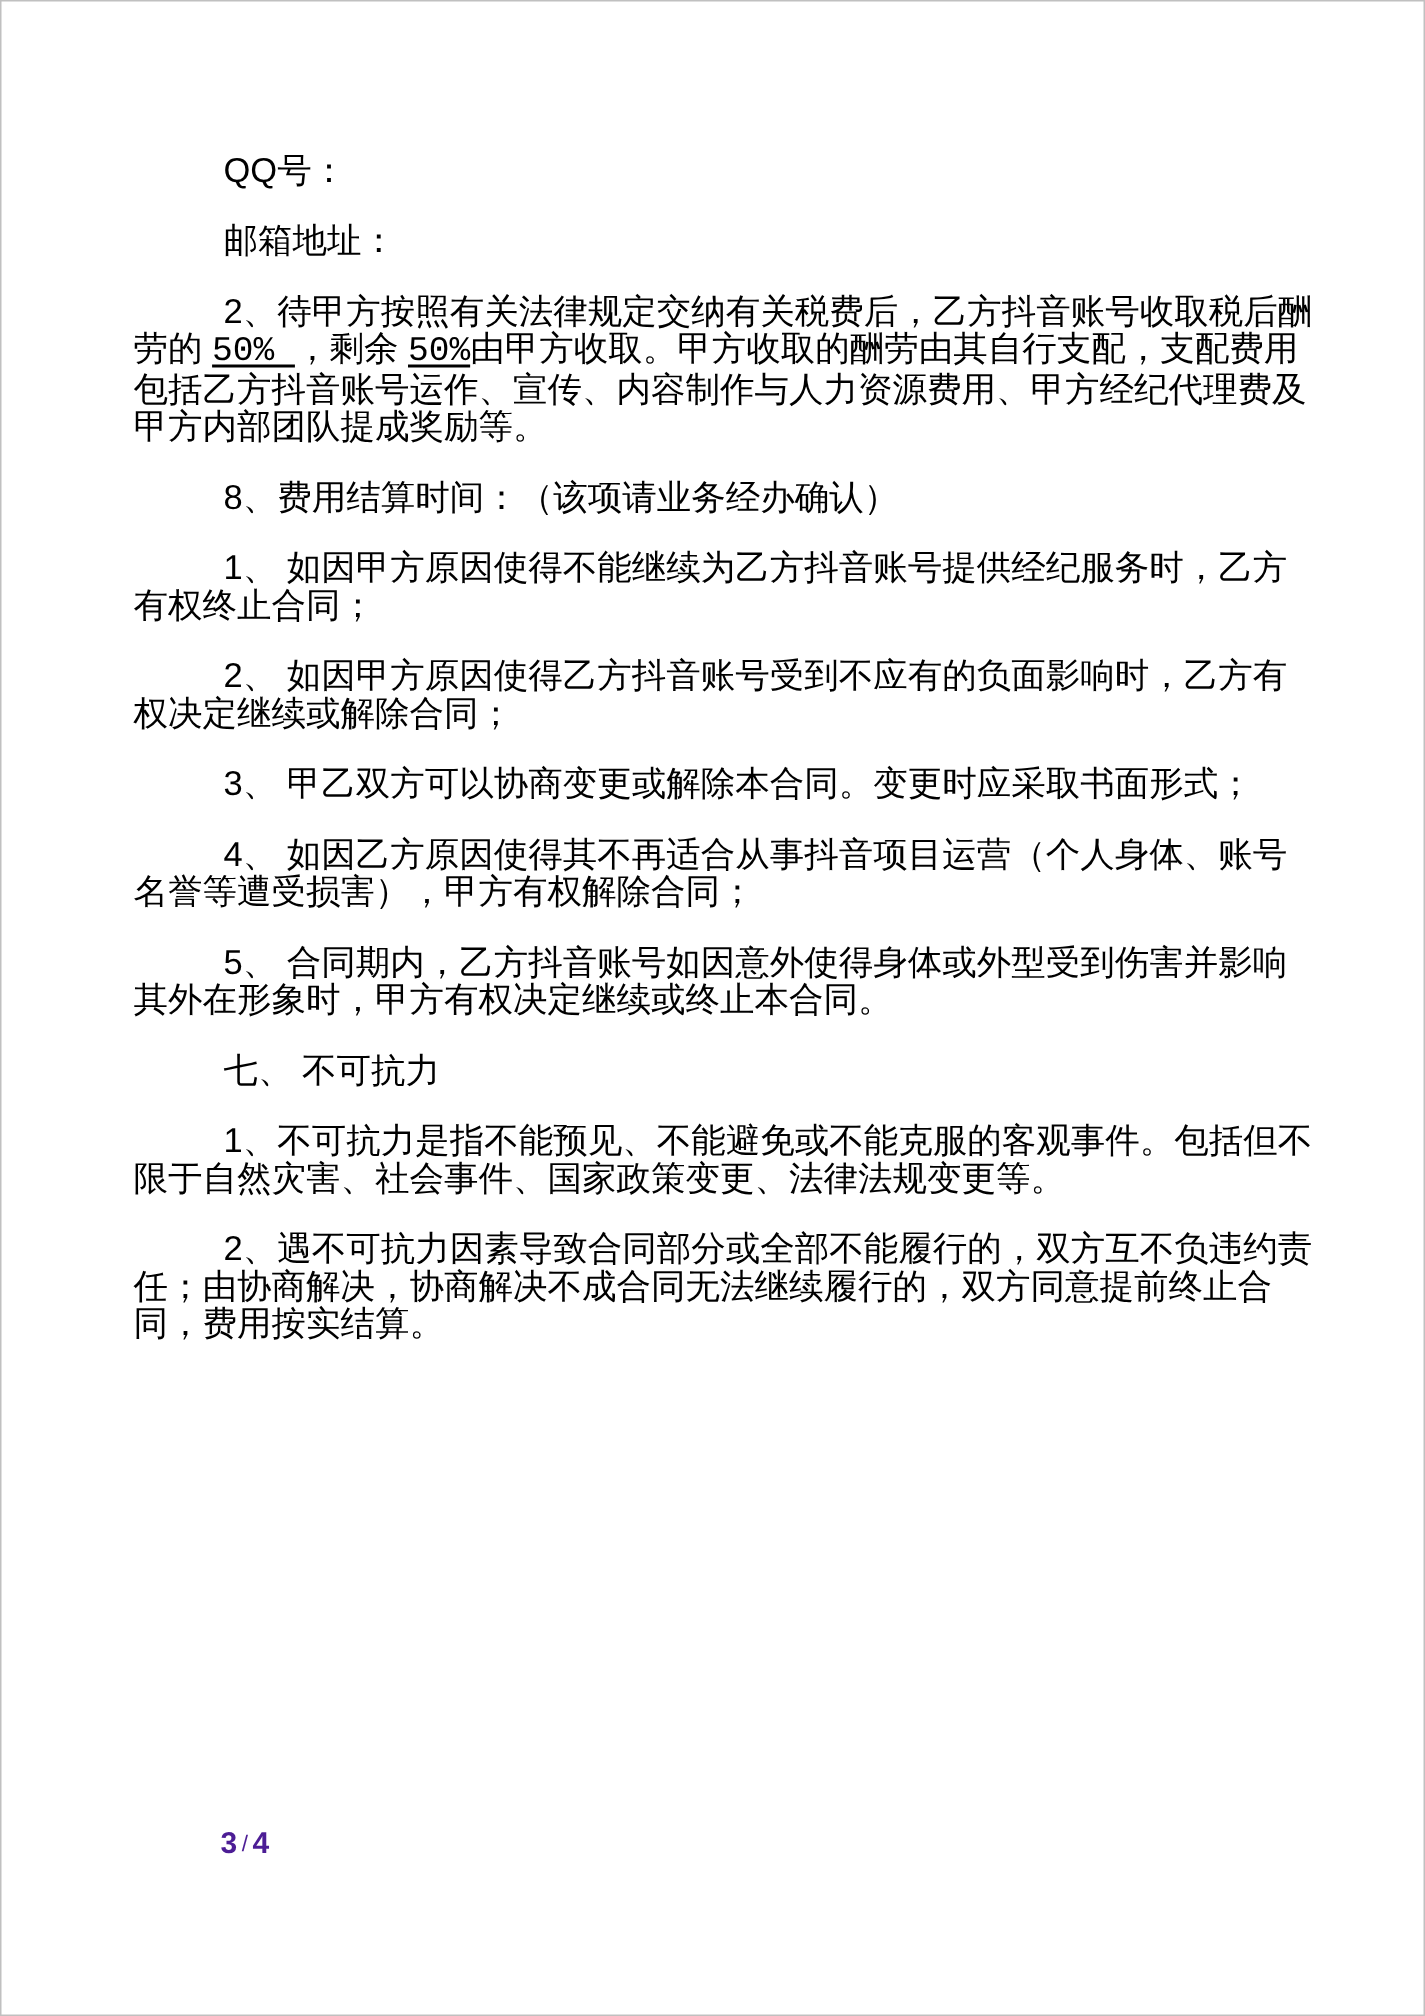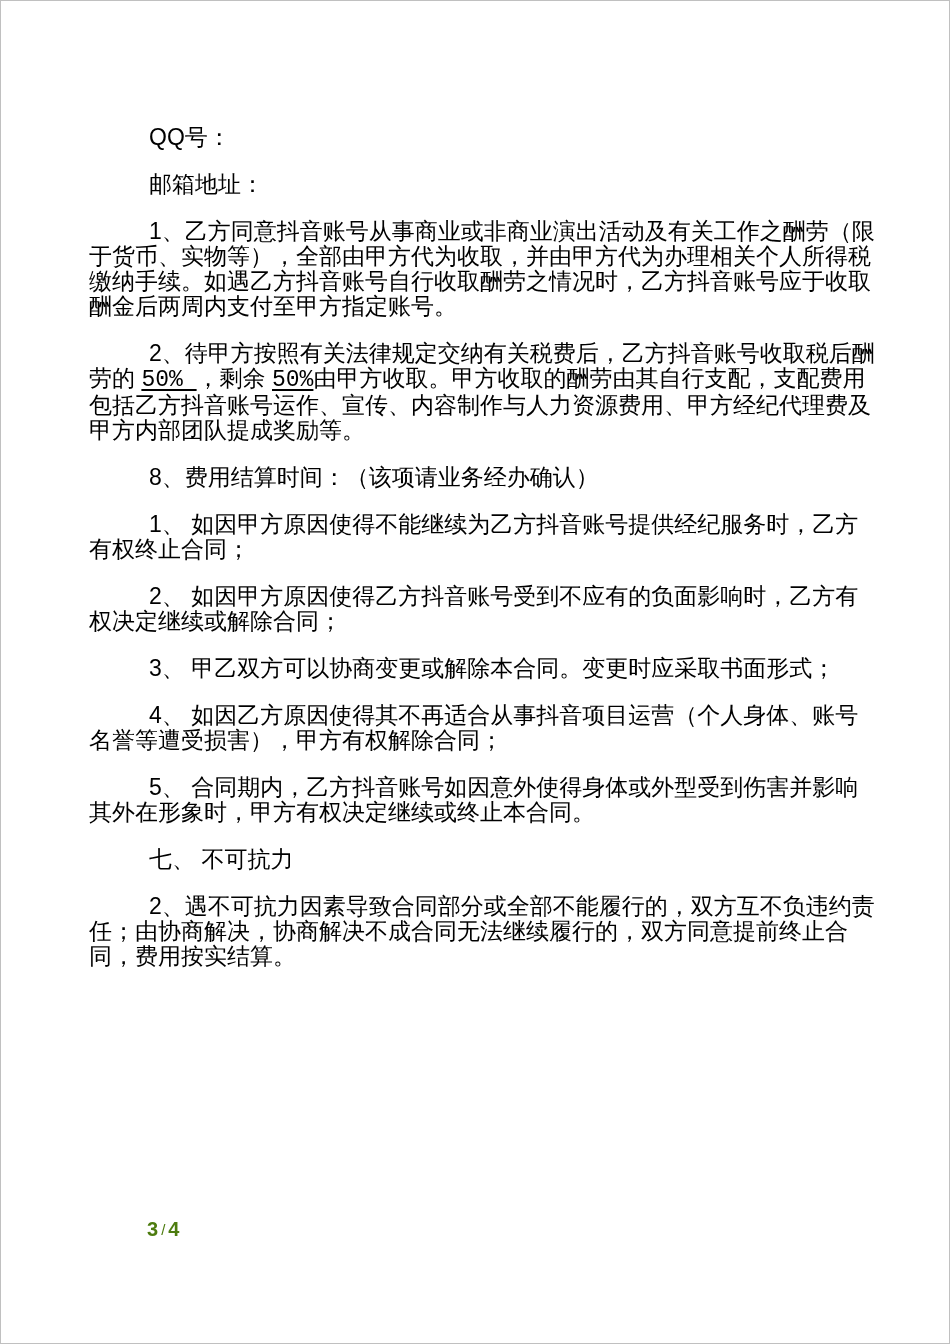--- a/index.html
+++ b/index.html
@@ -11,21 +11,21 @@
   .page {
     position: relative;
     width: 950px;
     height: 1344px;
     background: #ffffff;
     border: 1px solid #c0c0c0;
     overflow: hidden;
   }
   .content {
     position: absolute;
-    top: 124px;
+    top: 100px;
     left: 88px;
     width: 789px;
   }
   .content p {
     font-size: 23px;
     line-height: 25px;
     text-indent: 60px;
     margin: 0 0 22px 0;
     font-weight: 500;
     letter-spacing: 0px;
@@ -36,62 +36,62 @@
     text-underline-offset: 3px;
     font-family: Liberation Mono, monospace;
   }
   .footer {
     position: absolute;
     left: 146px;
     top: 1216px;
     font-size: 20px;
     line-height: 25px;
     font-weight: bold;
-    color: #4d7c0f;
+    color: #4c1d95;
   }
   .footer .sep {
     font-weight: normal;
     font-size: 15px;
     padding: 0 3px;
     position: relative;
     top: -1px;
   }
 </style>
 </head>
 <body>
 
 <div class="page">
   <div class="content">
 
     <p>QQ号：</p>
 
     <p>邮箱地址：</p>
 
 
-    <p>1、乙方同意抖音账号从事商业或非商业演出活动及有关工作之酬劳（限于货币、实物等），全部由甲方代为收取，并由甲方代为办理相关个人所得税缴纳手续。如遇乙方抖音账号自行收取酬劳之情况时，乙方抖音账号应于收取酬金后两周内支付至甲方指定账号。</p>
 
     <p>
       <span>2、待甲方按照有关法律规定交纳有关税费后，乙方抖音账号收取税后酬劳的 </span><span class="u">50%&nbsp;</span><span>，剩余 </span><span class="u">50%</span><span>由甲方收取。甲方收取的酬劳由其自行支配，支配费用包括乙方抖音账号运作、宣传、内容制作与人力资源费用、甲方经纪代理费及甲方内部团队提成奖励等。</span>
     </p>
 
     <p>8、费用结算时间：（该项请业务经办确认）</p>
 
 
     <p>1、 如因甲方原因使得不能继续为乙方抖音账号提供经纪服务时，乙方有权终止合同；</p>
 
     <p>2、 如因甲方原因使得乙方抖音账号受到不应有的负面影响时，乙方有权决定继续或解除合同；</p>
 
     <p>3、 甲乙双方可以协商变更或解除本合同。变更时应采取书面形式；</p>
 
     <p>4、 如因乙方原因使得其不再适合从事抖音项目运营（个人身体、账号名誉等遭受损害），甲方有权解除合同；</p>
 
     <p>5、 合同期内，乙方抖音账号如因意外使得身体或外型受到伤害并影响其外在形象时，甲方有权决定继续或终止本合同。</p>
 
     <p>七、 不可抗力</p>
 
+    <p>1、不可抗力是指不能预见、不能避免或不能克服的客观事件。包括但不限于自然灾害、社会事件、国家政策变更、法律法规变更等。</p>
 
     <p>2、遇不可抗力因素导致合同部分或全部不能履行的，双方互不负违约责任；由协商解决，协商解决不成合同无法继续履行的，双方同意提前终止合同，费用按实结算。</p>
 
 
   </div>
 
   <div class="footer">
     <span>3</span><span class="sep">/</span><span>4</span>
   </div>
 </div>

